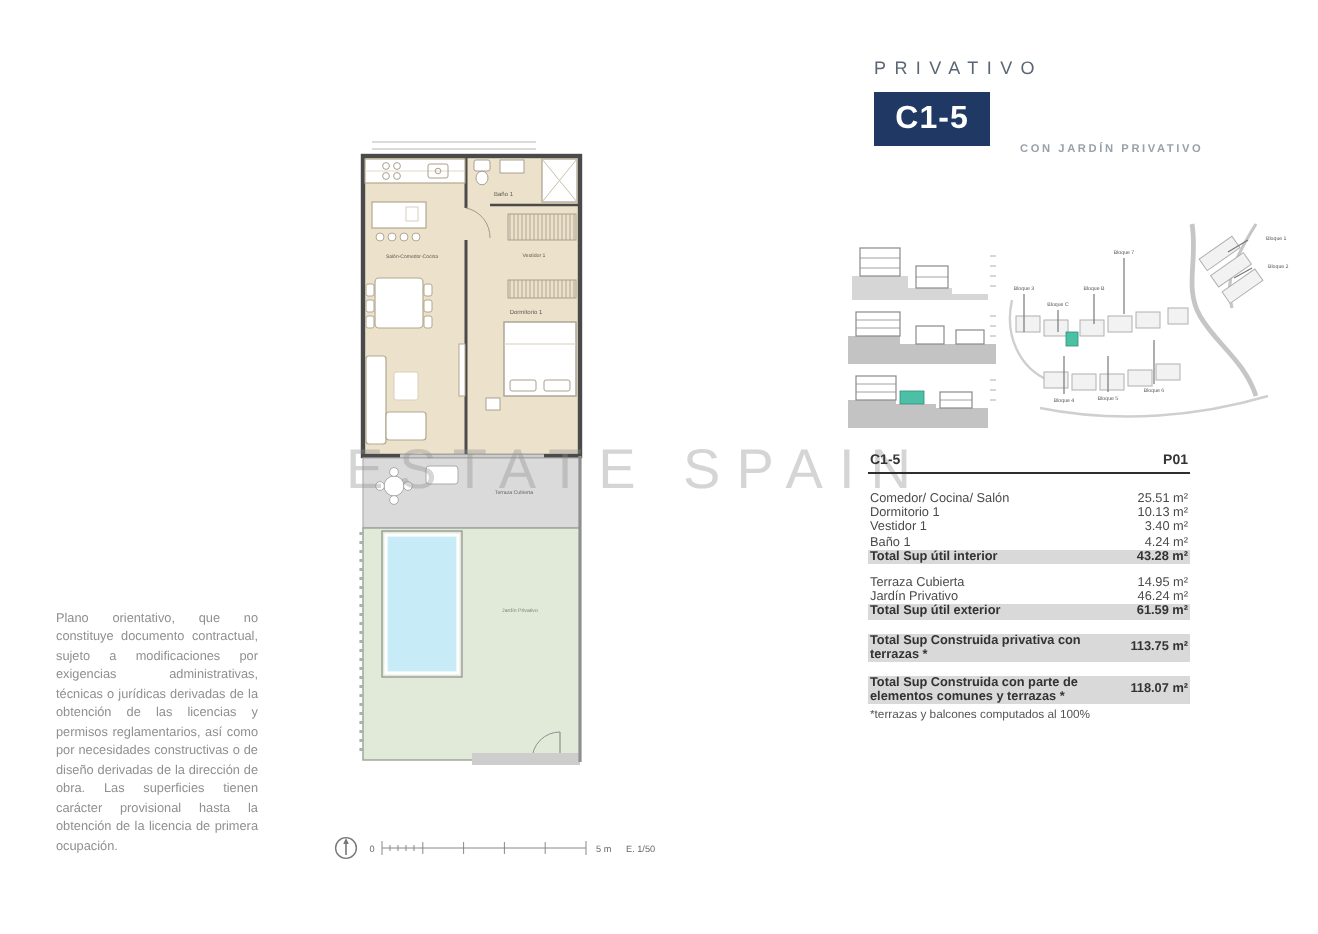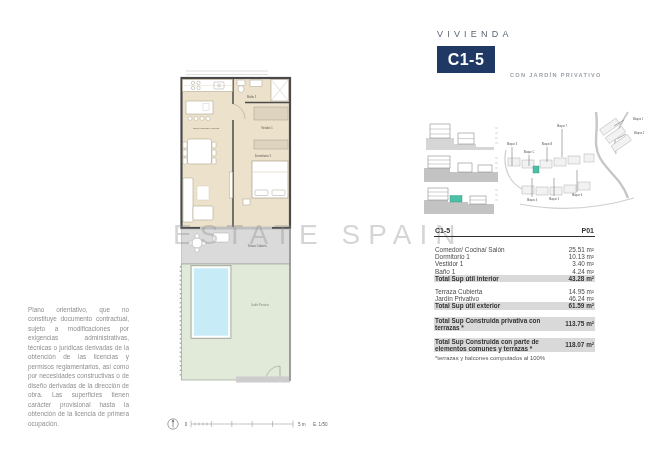--- a/index.html
+++ b/index.html
@@ -38,21 +38,21 @@
 
   
   .disclaimer{position:absolute;left:28px;top:305px;width:101px;font-size:6.4px;line-height:1.48;
               color:#8f8f8f;text-align:justify;}
 </style>
 </head>
 <body>
 
 <div id="page">
 
-  <div class="viv-label">VIVIENDA</div>
+  <div class="viv-label">PRIVATIVO</div>
   <div class="unit-box">
     <span>C1-5</span>
   </div>
   <div class="subtitle">CON JARDÍN PRIVATIVO</div>
 
   <svg class="plan-svg" width="154" height="322" viewBox="158 66 154 322">
     <defs>
       <pattern id="stripes" patternUnits="userSpaceOnUse" width="2" height="4">
         <line x1="1" y1="0" x2="1" y2="4" stroke="#a9a090" stroke-width="0.45"></line>
       </pattern>

